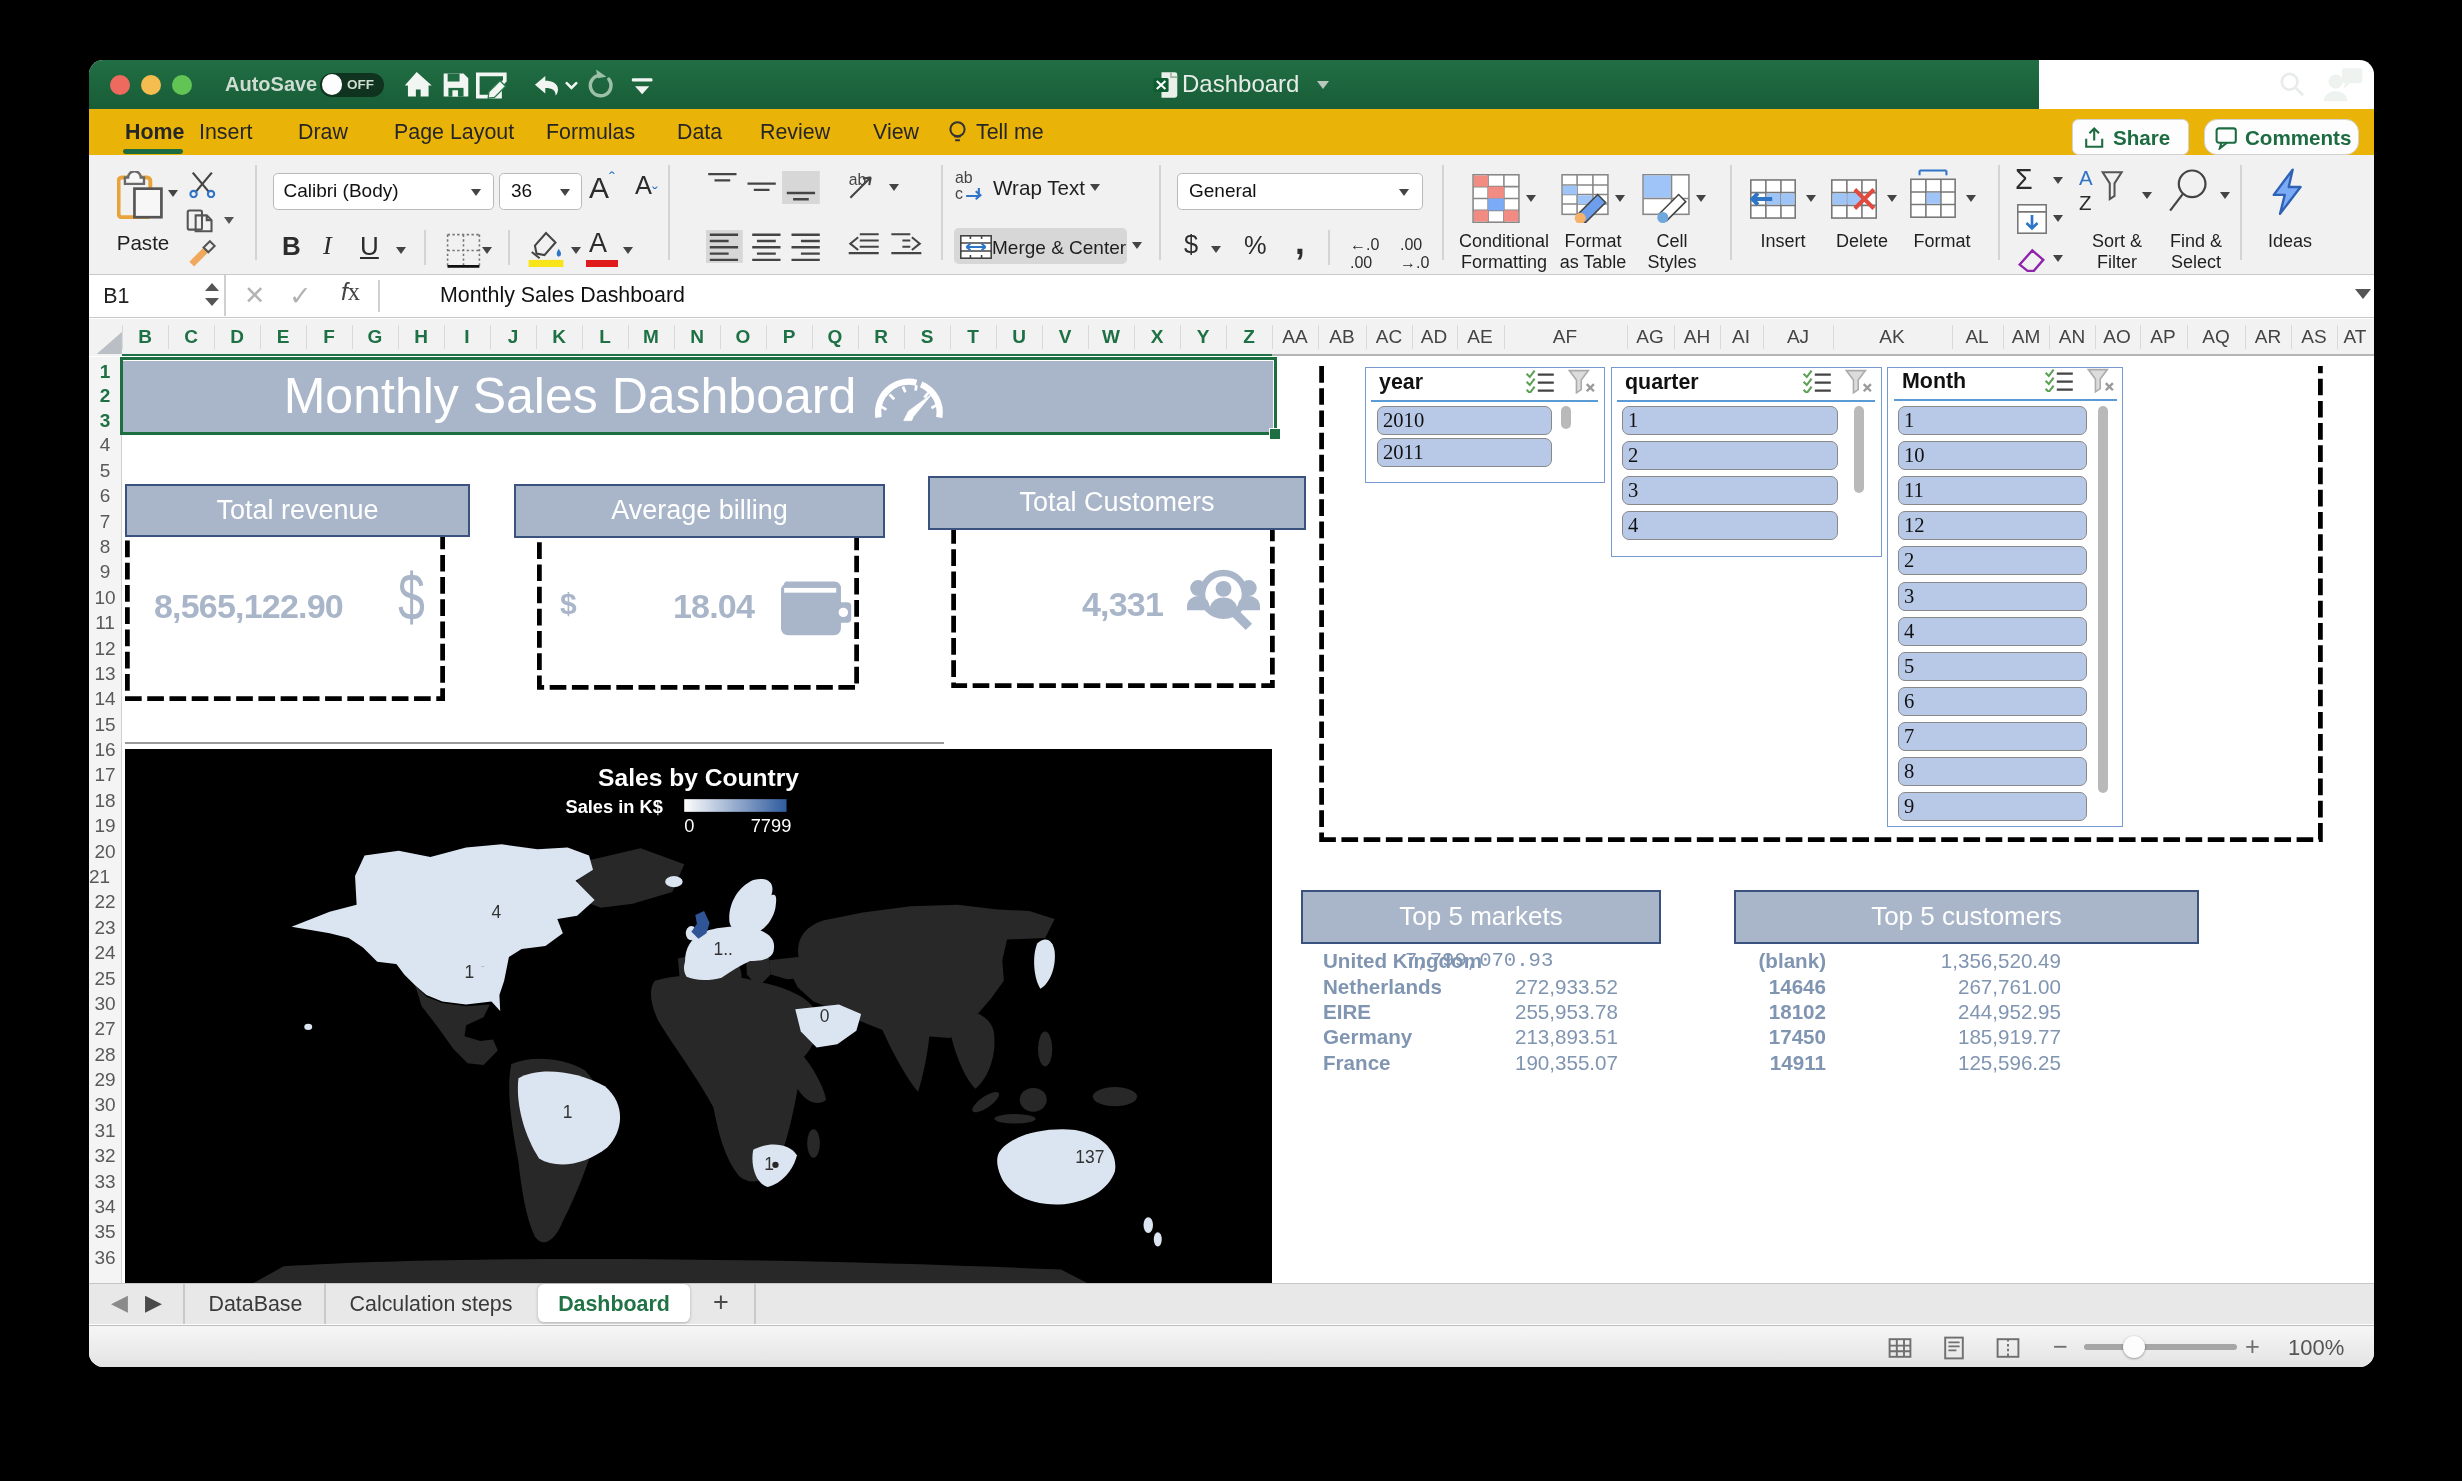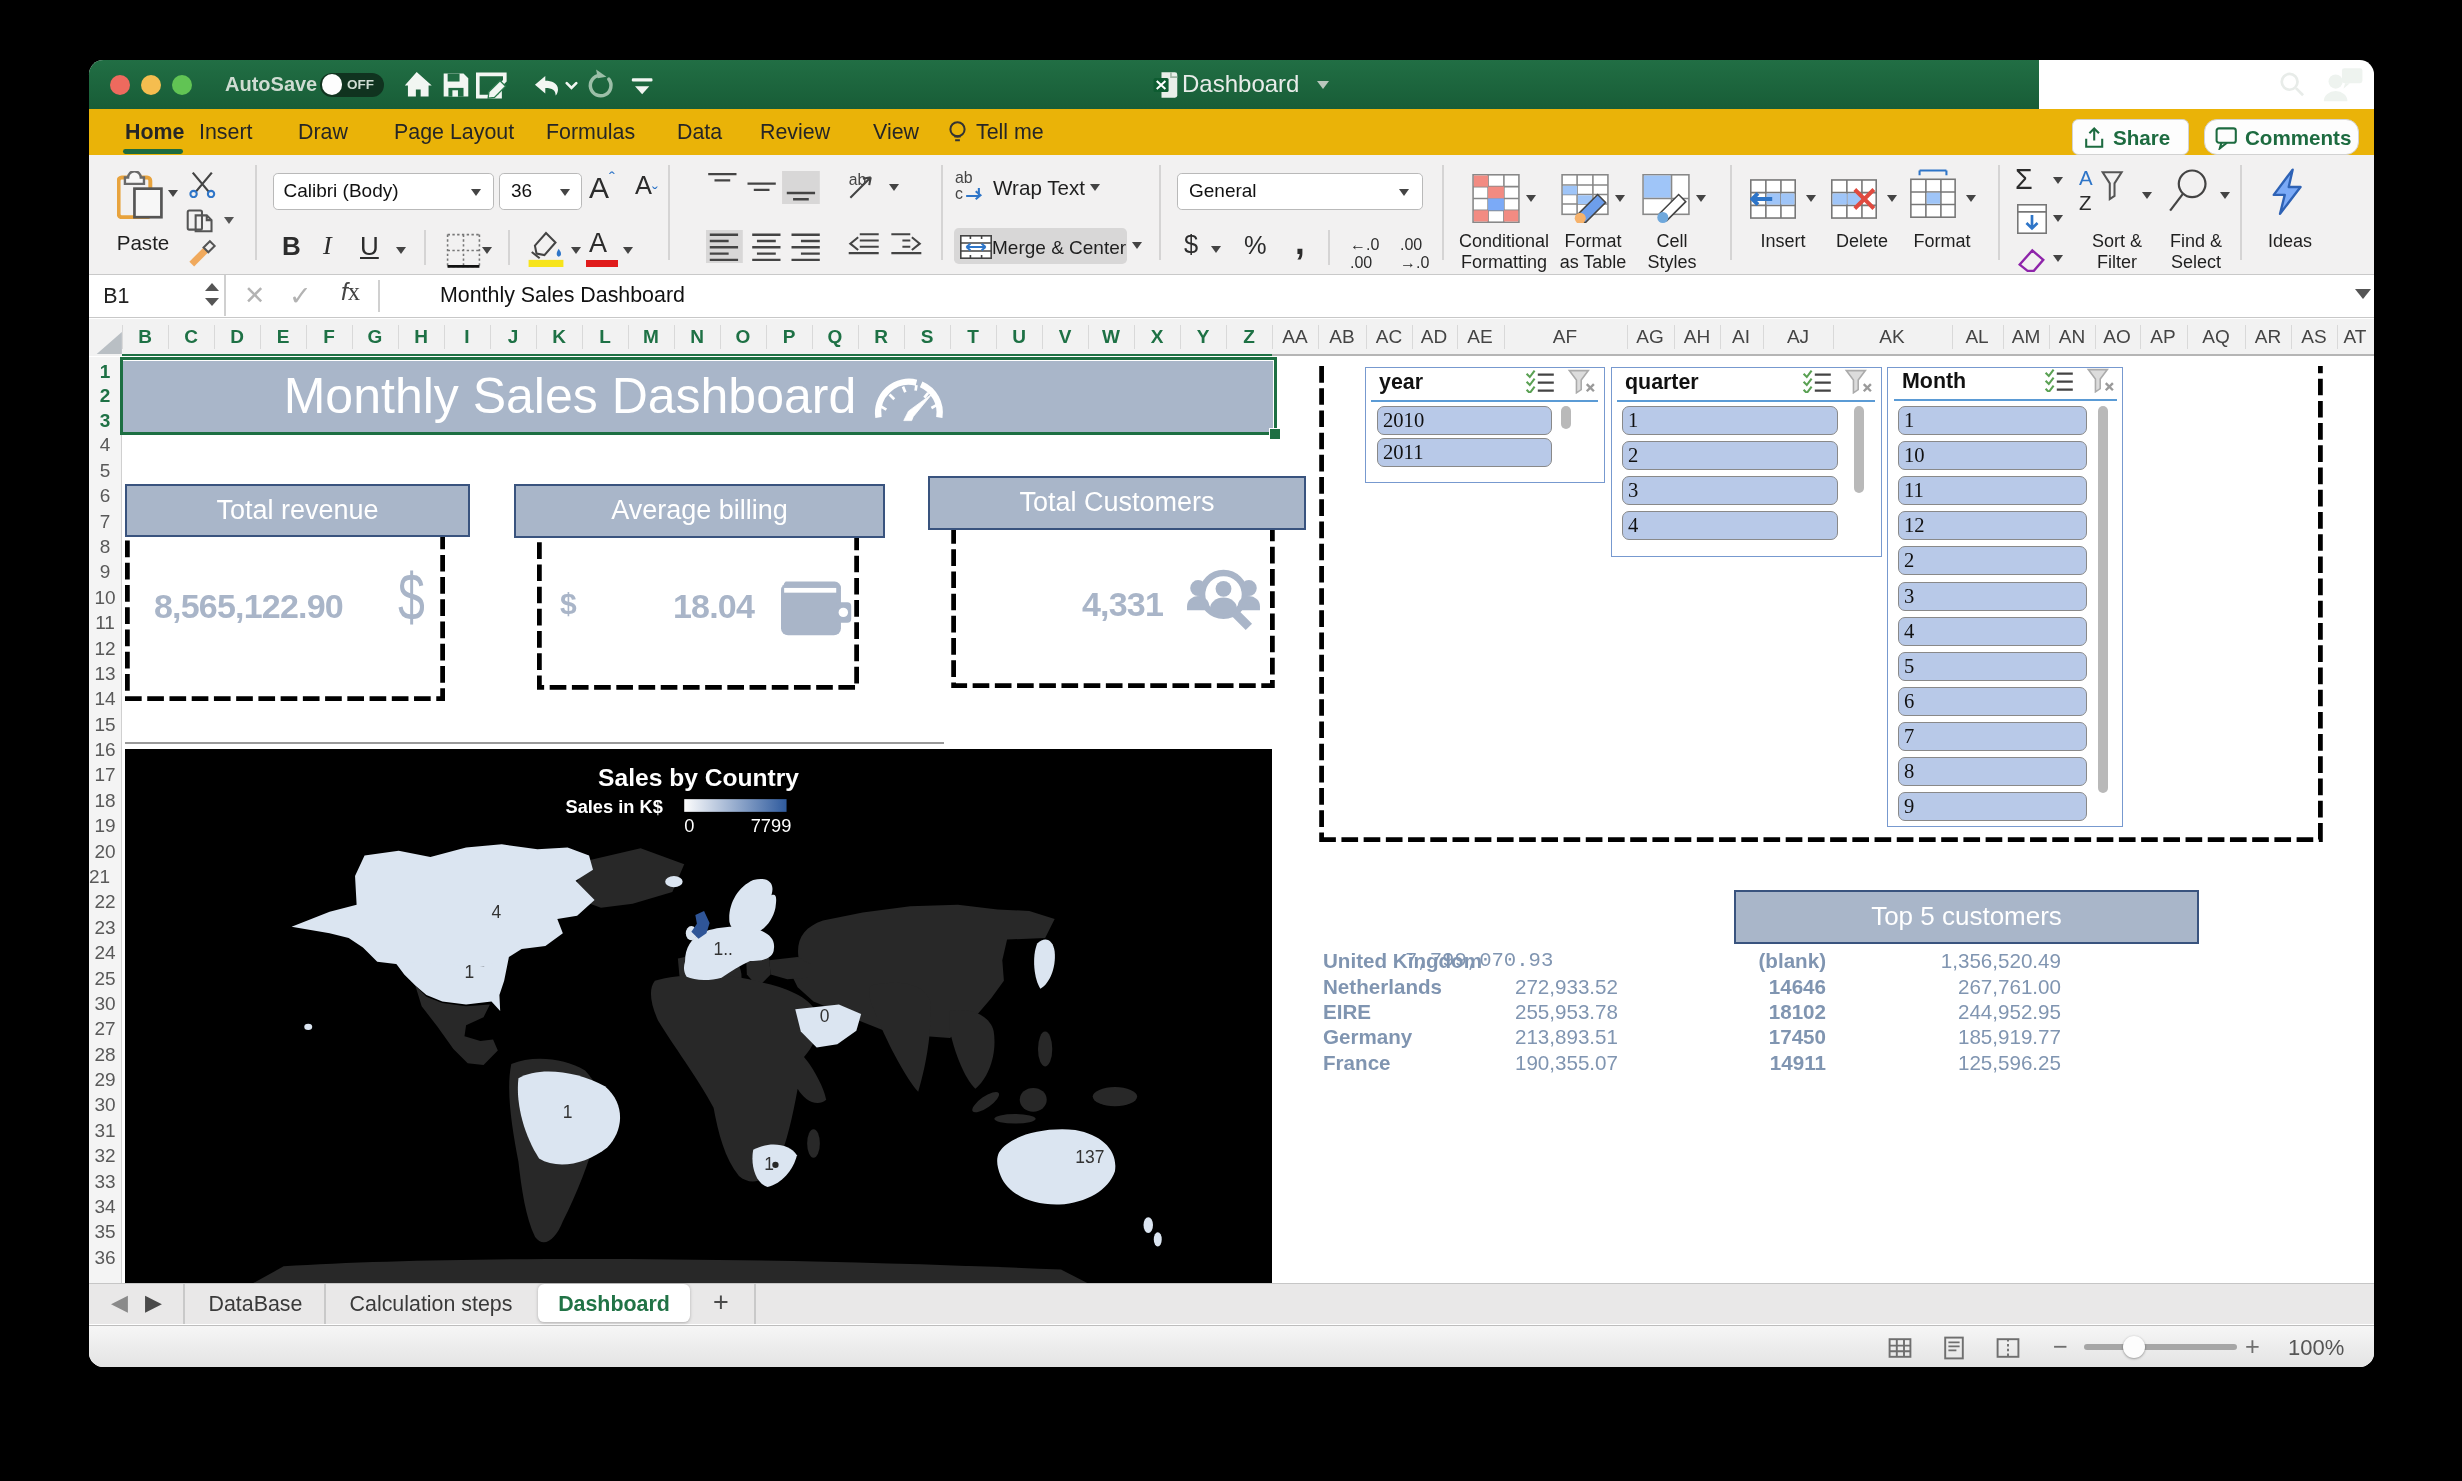--- a/index.html
+++ b/index.html
@@ -518,20 +518,21 @@
       <path d="M65 52 l17 17 -8 8 -17 -17z"></path>
     </svg>
 
     <svg class="abs" style="left:1230px;top:306px;" width="1004" height="476" viewBox="0 0 1265 600">
       <path d="M3,0 V597 M0,597 H1265 M1262,597 V0" fill="none" stroke="#000" stroke-width="6" stroke-dasharray="21 7"></path>
     </svg>
     <div class="slicer" style="left:1276px;top:307px;width:240px;height:116px;"></div>
     <div class="slicer" style="left:1522px;top:307px;width:271px;height:190px;"></div>
     <div class="slicer" style="left:1798px;top:307px;width:236px;height:460px;"></div>
 
+    <div class="bluehdr" style="left:1212px;top:830px;width:360px;height:54px;font-size:26px;line-height:48px;">Top 5 markets</div>
     <div class="bluehdr" style="left:1645px;top:830px;width:465px;height:54px;font-size:26px;line-height:48px;">Top 5 customers</div>
 
     <div class="abs" style="left:1290px;top:310px;font-size:21.4px;font-weight:bold;color:#111;">year</div>
     <div class="abs" style="left:1282px;top:340px;width:227px;height:1.6px;background:#5b9bd5;"></div>
     <svg class="abs" style="left:1436px;top:309px;" width="32" height="24" viewBox="0 0 40 30" fill="none">
       <path d="M2 6 l4 4 6 -8 M2 16 l4 4 6 -8 M2 26 l4 4 6 -8" stroke="#5aa153" stroke-width="2.6"></path>
       <path d="M16 7 h20 M16 17 h20 M16 27 h20" stroke="#444" stroke-width="2.6"></path>
     </svg>
     <svg class="abs" style="left:1477px;top:309px;" width="32" height="25.4" viewBox="0 0 40 32" fill="none">
       <path d="M4 2 h24 l-9 12 v12 l-6 4 v-16 z" fill="#dcdcdc" stroke="#ababab" stroke-width="2"></path>

